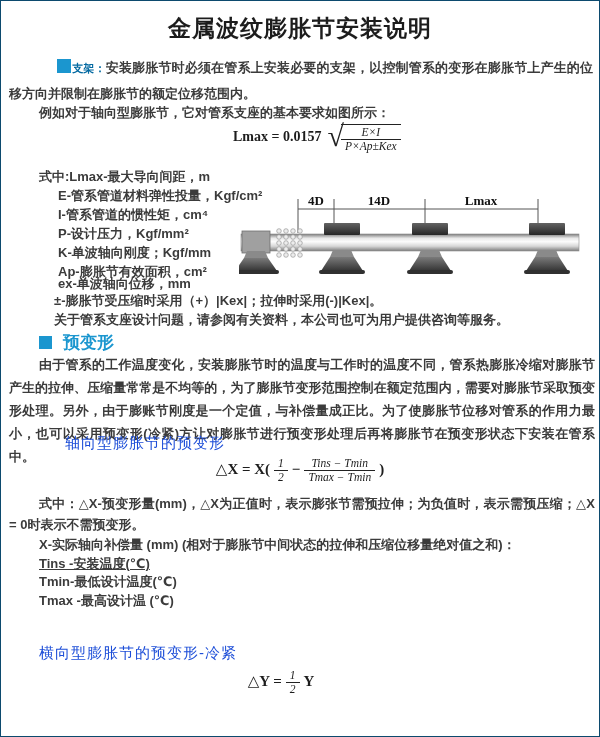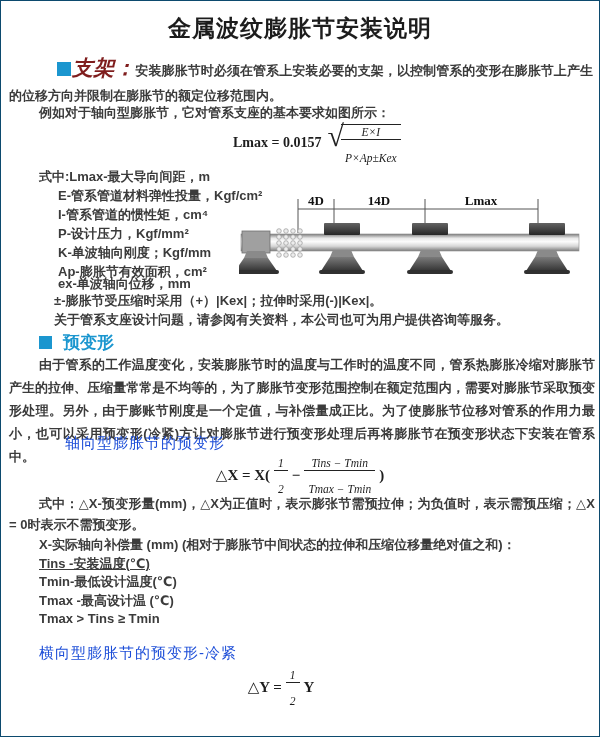--- a/index.html
+++ b/index.html
@@ -9,33 +9,33 @@
     font-family:"Liberation Sans","DejaVu Sans",sans-serif;
     color:#3b3b3b;overflow:hidden;
   }
   .abs{position:absolute;}
   .doc-title{
     top:12px;left:0;width:100%;text-align:center;
     font-size:23px;font-weight:700;color:#1c1c1c;letter-spacing:1px;
   }
   .body-text{font-size:13px;font-weight:600;line-height:21px;color:#3b3b3b;}
   .para{width:584px;text-align:justify;}
-  .sec-header-inline{font-size:21px;font-weight:700;color:#7f1d1d;font-style:italic;}
+  .sec-header-inline{font-size:11px;font-weight:700;color:#0369a1;}
   .sq{display:inline-block;width:14px;height:14px;background:#1b96cf;
       vertical-align:-1px;margin-right:1px;}
   .sq-sm{width:13px;height:13px;}
   .sec-header{font-size:17px;font-weight:700;color:#1b96cf;display:flex;align-items:center;gap:10px;}
   .subtitle{font-size:15px;font-weight:400;color:#1d4ed8;letter-spacing:1px;}
   
   .formula{font-family:"Liberation Serif","DejaVu Serif",serif;color:#1d1d1d;white-space:nowrap;}
   .f-bold{font-weight:700;font-size:14px;}
   .frac{display:inline-block;vertical-align:middle;text-align:center;
         font-size:11.5px;line-height:1.15;font-style:italic;}
   .frac .fn{display:block;border-bottom:1.2px solid #222;padding:0 4px;}
-  .frac .fd{display:block;padding:0 4px;margin-top:12px;}
+  .frac .fd{display:block;padding:0 4px;}
   .sqrt{display:inline-flex;align-items:flex-start;margin-left:6px;vertical-align:middle;}
   .sqrt-sign{font-size:30px;line-height:30px;font-weight:400;margin-right:-3px;color:#222;}
   .sqrt-body{border-top:1.6px solid #222;padding-top:1px;margin-top:3px;}
   .f-mid{font-size:15px;font-weight:700;}
   .center-row{left:0;width:100%;text-align:center;}
   .svg-diagram text{font-family:"Liberation Serif","DejaVu Serif",serif;font-weight:700;}
 </style>
 </head>
 <body>
 
@@ -165,21 +165,20 @@
     <span class="f-mid">−</span>
     <span class="frac"><span class="fn">Tins − Tmin</span><span class="fd">Tmax − Tmin</span></span>
     <span class="f-mid">)</span>
   </div>
 
   <div class="abs body-text para" style="top:492px;left:8px;width:586px;text-indent:30px;line-height:21px;">式中：△X-预变形量(mm)，△X为正值时，表示膨张节需预拉伸；为负值时，表示需预压缩；△X = 0时表示不需预变形。</div>
   <div class="abs body-text" style="top:533px;left:38px;">X-实际轴向补偿量 (mm) (相对于膨胀节中间状态的拉伸和压缩位移量绝对值之和)：</div>
   <div class="abs body-text" style="top:552px;left:38px;text-decoration:underline;">Tins -安装温度(℃)</div>
   <div class="abs body-text" style="top:570px;left:38px;">Tmin-最低设计温度(℃)</div>
   <div class="abs body-text" style="top:589px;left:38px;">Tmax -最高设计温 (℃)</div>
-  <div class="abs body-text" style="top:607px;left:38px;">Tmax &gt; Tins ≥ Tmin</div>
 
   <div class="abs subtitle" style="top:643px;left:38px;">横向型膨胀节的预变形-冷紧</div>
 
   <div class="abs formula" style="top:668px;left:0;width:560px;text-align:center;">
     <span class="f-mid">△Y =</span>
     <span class="frac"><span class="fn">1</span><span class="fd">2</span></span>
     <span class="f-mid">Y</span>
   </div>
 
 

